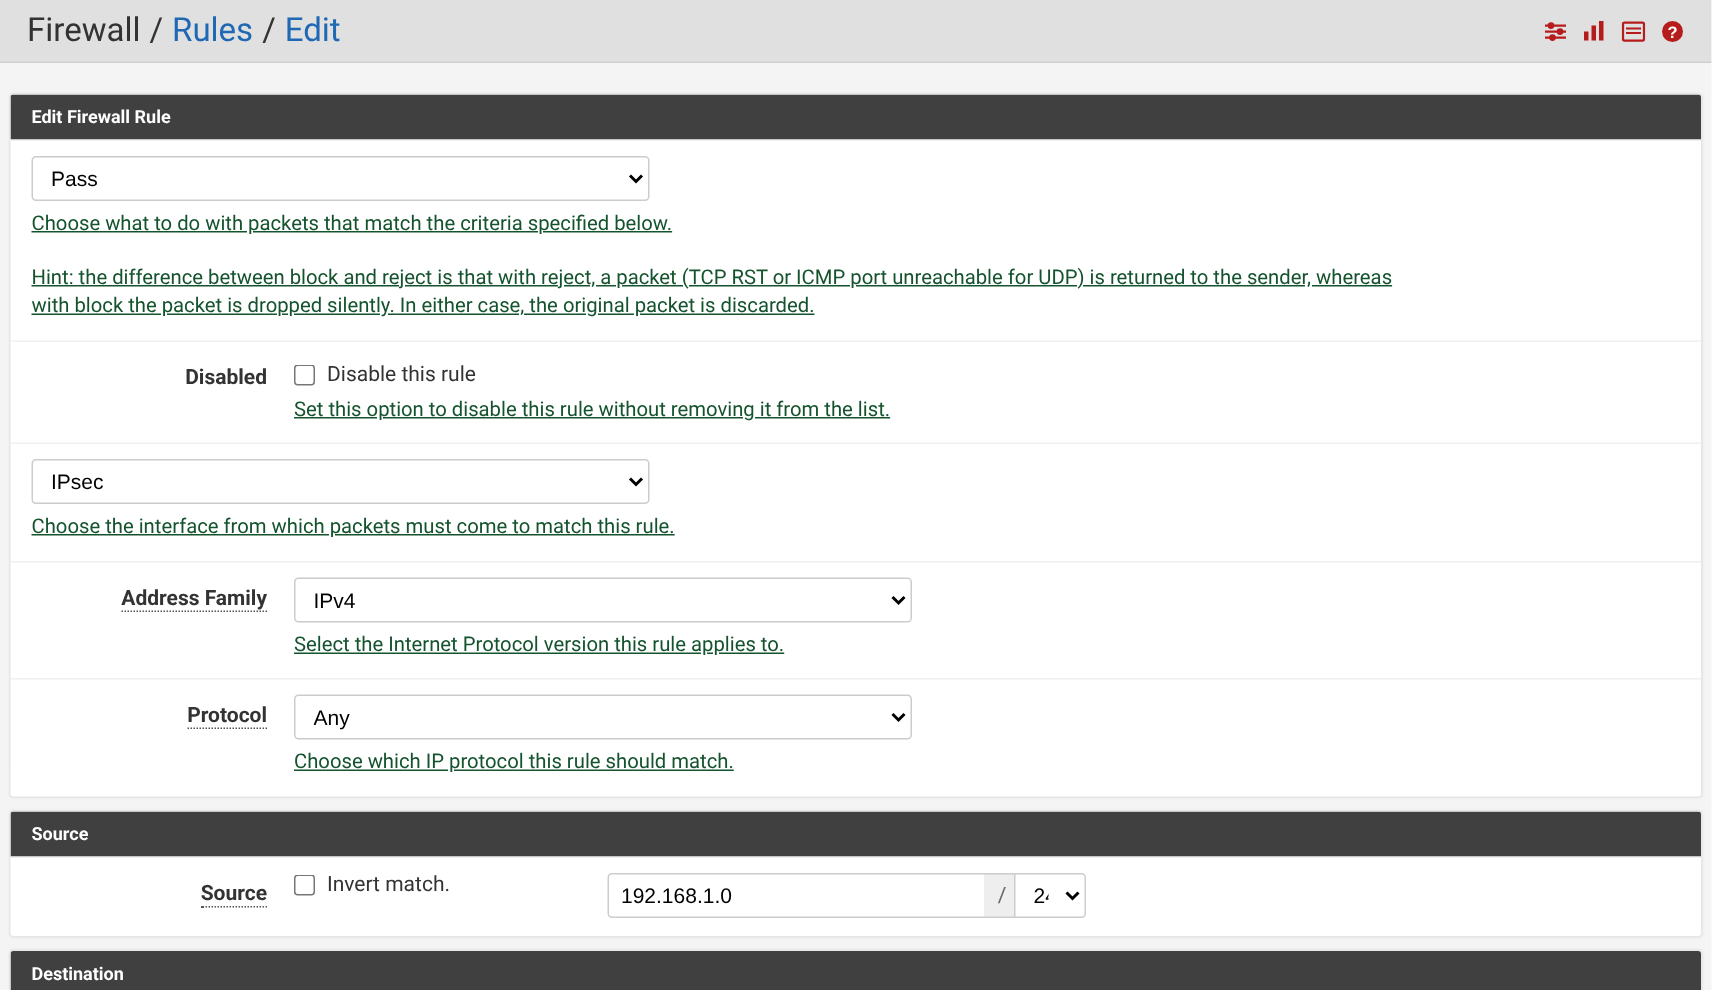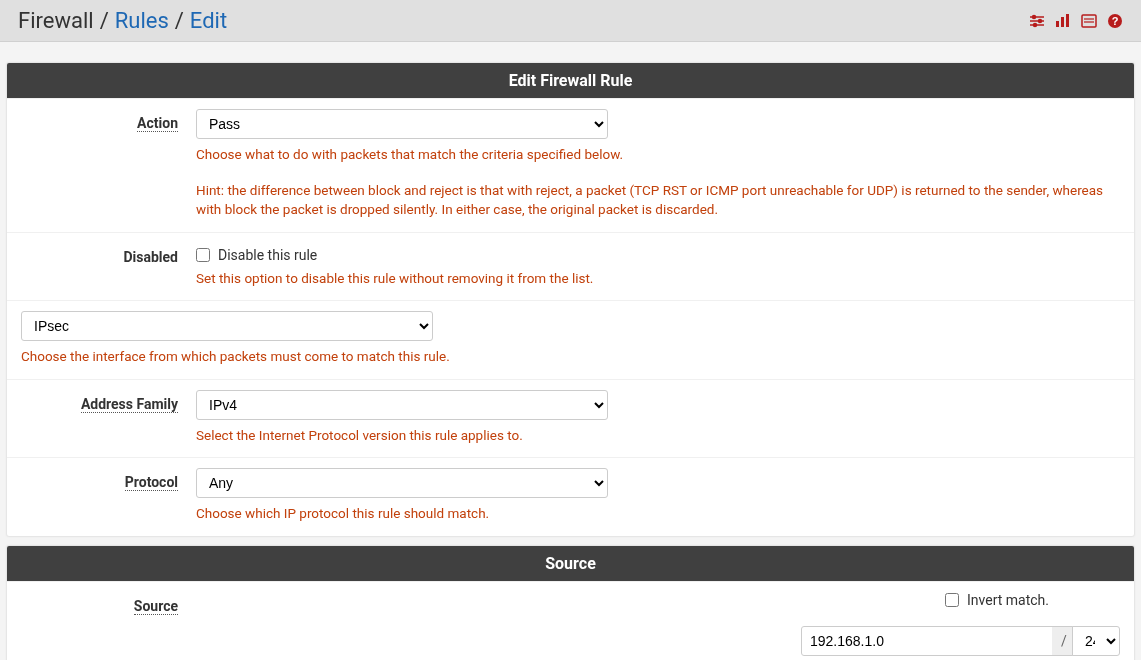--- a/index.html
+++ b/index.html
@@ -6,32 +6,32 @@
   body { font-family: -apple-system, "Segoe UI", Roboto, Arial, sans-serif; font-size: 14px; color: #333; background: #f4f4f4; width: 1141px; }
   .breadcrumb-bar { background: #e0e0e0; border-bottom: 1px solid #d0d0d0; padding: 8px 18px; display: flex; align-items: center; justify-content: space-between; }
   .breadcrumb { font-size: 22px; font-weight: 400; display: flex; align-items: baseline; gap: 6px; }
   .breadcrumb .root { color: #333; }
   .breadcrumb .sep { color: #333; }
   .breadcrumb .crumb { color: #1e68b4; }
   .icon-bar { display: flex; gap: 10px; align-items: center; }
   .icon-bar .icon { color: #b71c1c; cursor: pointer; display: inline-flex; align-items: center; }
 
   .panel { margin: 20px 6px 8px 6px; background: #fff; border: 1px solid #e6e6e6; border-radius: 3px; overflow: hidden; box-shadow: 0 0 2px rgba(0,0,0,0.05); }
-  .panel-heading { background: #404040; color: #fff; font-weight: 700; padding: 8px 14px; font-size: 16px; text-align: center; }
+  .panel-heading { background: #404040; color: #fff; font-weight: 700; padding: 8px 14px; font-size: 12px; }
   .form-row { display: flex; border-top: 1px solid #f0f0f0; padding: 10px 14px 12px 14px; }
   .form-row:first-of-type { border-top: none; }
   .label-col { width: 175px; text-align: right; padding-right: 18px; padding-top: 6px; font-size: 14px; font-weight: 700; }
   .label-col.underline span { border-bottom: 1px dotted #555; }
   .field-col { flex: 1; }
   .field-col select.wide { width: 412px; height: 30px; border: 1px solid #ccc; border-radius: 3px; background: #fff; padding: 4px 8px; font-size: 14px; }
-  .help { color: #c2410c; font-size: 13.5px; margin-top: 6px; line-height: 1.45; max-width: 920px; }
+  .help { color: #14532d; font-size: 13.5px; margin-top: 6px; line-height: 1.45; max-width: 920px; text-decoration: underline; }
   .checkbox-line { display: flex; align-items: center; gap: 8px; margin-top: 4px; }
   .checkbox-line input[type="checkbox"] { width: 14px; height: 14px; }
 
-  .sd-row { display: flex; align-items: flex-end; gap: 18px; width: 100%; flex-direction: column; }
+  .sd-row { display: flex; align-items: flex-start; gap: 18px; width: 100%; }
   .sd-invert { display: flex; align-items: center; gap: 8px; width: 175px; }
   .sd-invert input[type="checkbox"] { width: 14px; height: 14px; }
   .sd-type { width: 358px; height: 30px; border: 1px solid #ccc; border-radius: 3px; background: #fff; padding: 4px 8px; font-size: 14px; margin-left: 10px; }
   .sd-addr { width: 255px; height: 30px; border: 1px solid #ccc; border-radius: 3px; padding: 4px 8px; font-size: 14px; margin-left: 16px; }
   .sd-mask { width: 48px; height: 30px; border: 1px solid #ccc; border-radius: 3px; background: #fff; padding: 4px 8px; font-size: 14px; }
   .sd-slashbox { border:1px solid #ccc; background:#eee; height:30px; display:inline-flex; align-items:center; justify-content:center; width:24px; border-radius:3px; color:#666; margin-left: -4px; margin-right: -4px;}
   .addrblock { display:flex; align-items:center; gap:0; margin-left:16px; }
   .addrblock .sd-addr { border-top-right-radius:0; border-bottom-right-radius:0; margin-left:0; }
   .addrblock .sd-slashbox { border-radius:0; border-left:0; border-right:0; }
   .addrblock .sd-mask { border-top-left-radius:0; border-bottom-left-radius:0; }
@@ -82,21 +82,20 @@
           <text x="8" y="12" text-anchor="middle" fill="#fff" font-size="11" font-weight="bold" font-family="Arial">?</text>
         </svg>
     </span>
   </div>
 </div>
 
 <div class="panel">
   <div class="panel-heading">Edit Firewall Rule</div>
 
   <div class="form-row">
-    <div class="label-col underline"><span>Action</span></div>
     <div class="field-col">
       <select class="wide">
         <option>Pass</option>
       </select>
       <div class="help">Choose what to do with packets that match the criteria specified below.</div>
       <div class="help" style="margin-top:16px">Hint: the difference between block and reject is that with reject, a packet (TCP RST or ICMP port unreachable for UDP) is returned to the sender, whereas with block the packet is dropped silently. In either case, the original packet is discarded.</div>
     </div>
   </div>
 
   <div class="form-row">

